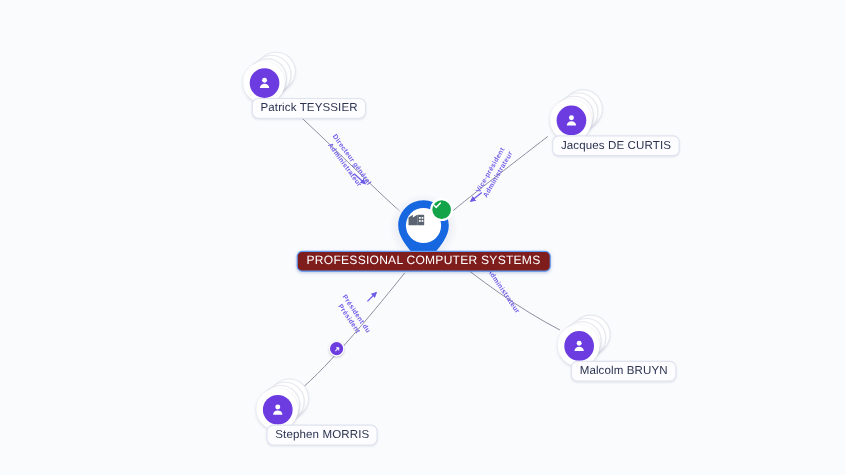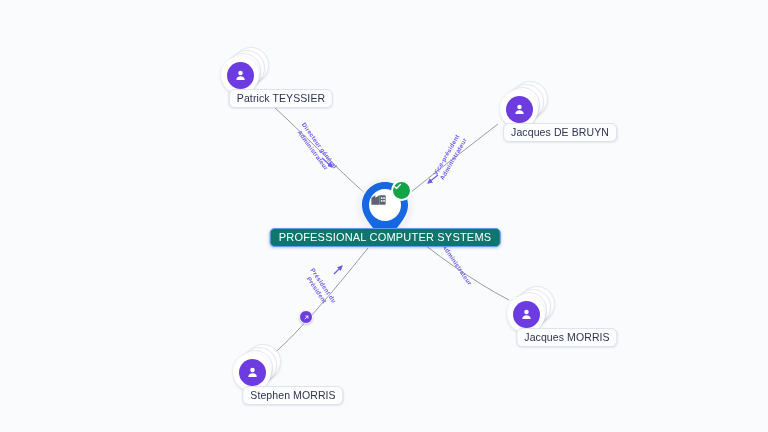--- a/index.html
+++ b/index.html
@@ -62,21 +62,21 @@
     background:#ffffff;display:flex;align-items:center;justify-content:center;
   }
   .badge{
     position:absolute;right:-1px;top:-1px;width:17px;height:17px;border-radius:50%;
     background:#13a44a;border:2px solid #ffffff;
     display:flex;align-items:center;justify-content:center;
   }
   .company-chip{
     position:absolute;left:50%;transform:translateX(-50%);
     top:47px;white-space:nowrap;
-    background:#0f766e;border:1.5px solid #5f9cf5;border-radius:5px;
+    background:#7f1d1d;border:1.5px solid #5f9cf5;border-radius:5px;
     padding:2px 8px 3px;
     font-size:11px;color:#ffffff;letter-spacing:.2px;
     box-shadow:0 1px 3px rgba(20,60,150,.28);
   }
 
   
   .edge-label{
     position:absolute;white-space:nowrap;
     font-size:6.2px;color:#6c5ce7;letter-spacing:.25px;
     line-height:8px;font-weight:700;
@@ -164,38 +164,38 @@
     <div class="card c1"></div>
     <div class="avatar">
       <div class="disc">
         <svg width="15" height="15" viewBox="0 0 24 24">
           <circle cx="12" cy="8" r="3.6" fill="#ffffff"></circle>
           <path d="M5.2 19.2c0-3.9 3.1-6.2 6.8-6.2s6.8 2.3 6.8 6.2z" fill="#ffffff"></path>
         </svg>
       </div>
     </div>
   </div>
-  <div class="chip">Jacques DE BRUYN</div>
+  <div class="chip">Jacques DE CURTIS</div>
 </div>
 
 <div class="node" style="left:527px;top:312px;">
   <div class="stack">
     <div class="card c3"></div>
     <div class="card c2"></div>
     <div class="card c1"></div>
     <div class="avatar">
       <div class="disc">
         <svg width="15" height="15" viewBox="0 0 24 24">
           <circle cx="12" cy="8" r="3.6" fill="#ffffff"></circle>
           <path d="M5.2 19.2c0-3.9 3.1-6.2 6.8-6.2s6.8 2.3 6.8 6.2z" fill="#ffffff"></path>
         </svg>
       </div>
     </div>
   </div>
-  <div class="chip">Jacques MORRIS</div>
+  <div class="chip">Malcolm BRUYN</div>
 </div>
 
 <div class="node" style="left:253px;top:370px;">
   <div class="stack">
     <div class="card c3"></div>
     <div class="card c2"></div>
     <div class="card c1"></div>
     <div class="avatar">
       <div class="disc">
         <svg width="15" height="15" viewBox="0 0 24 24">

